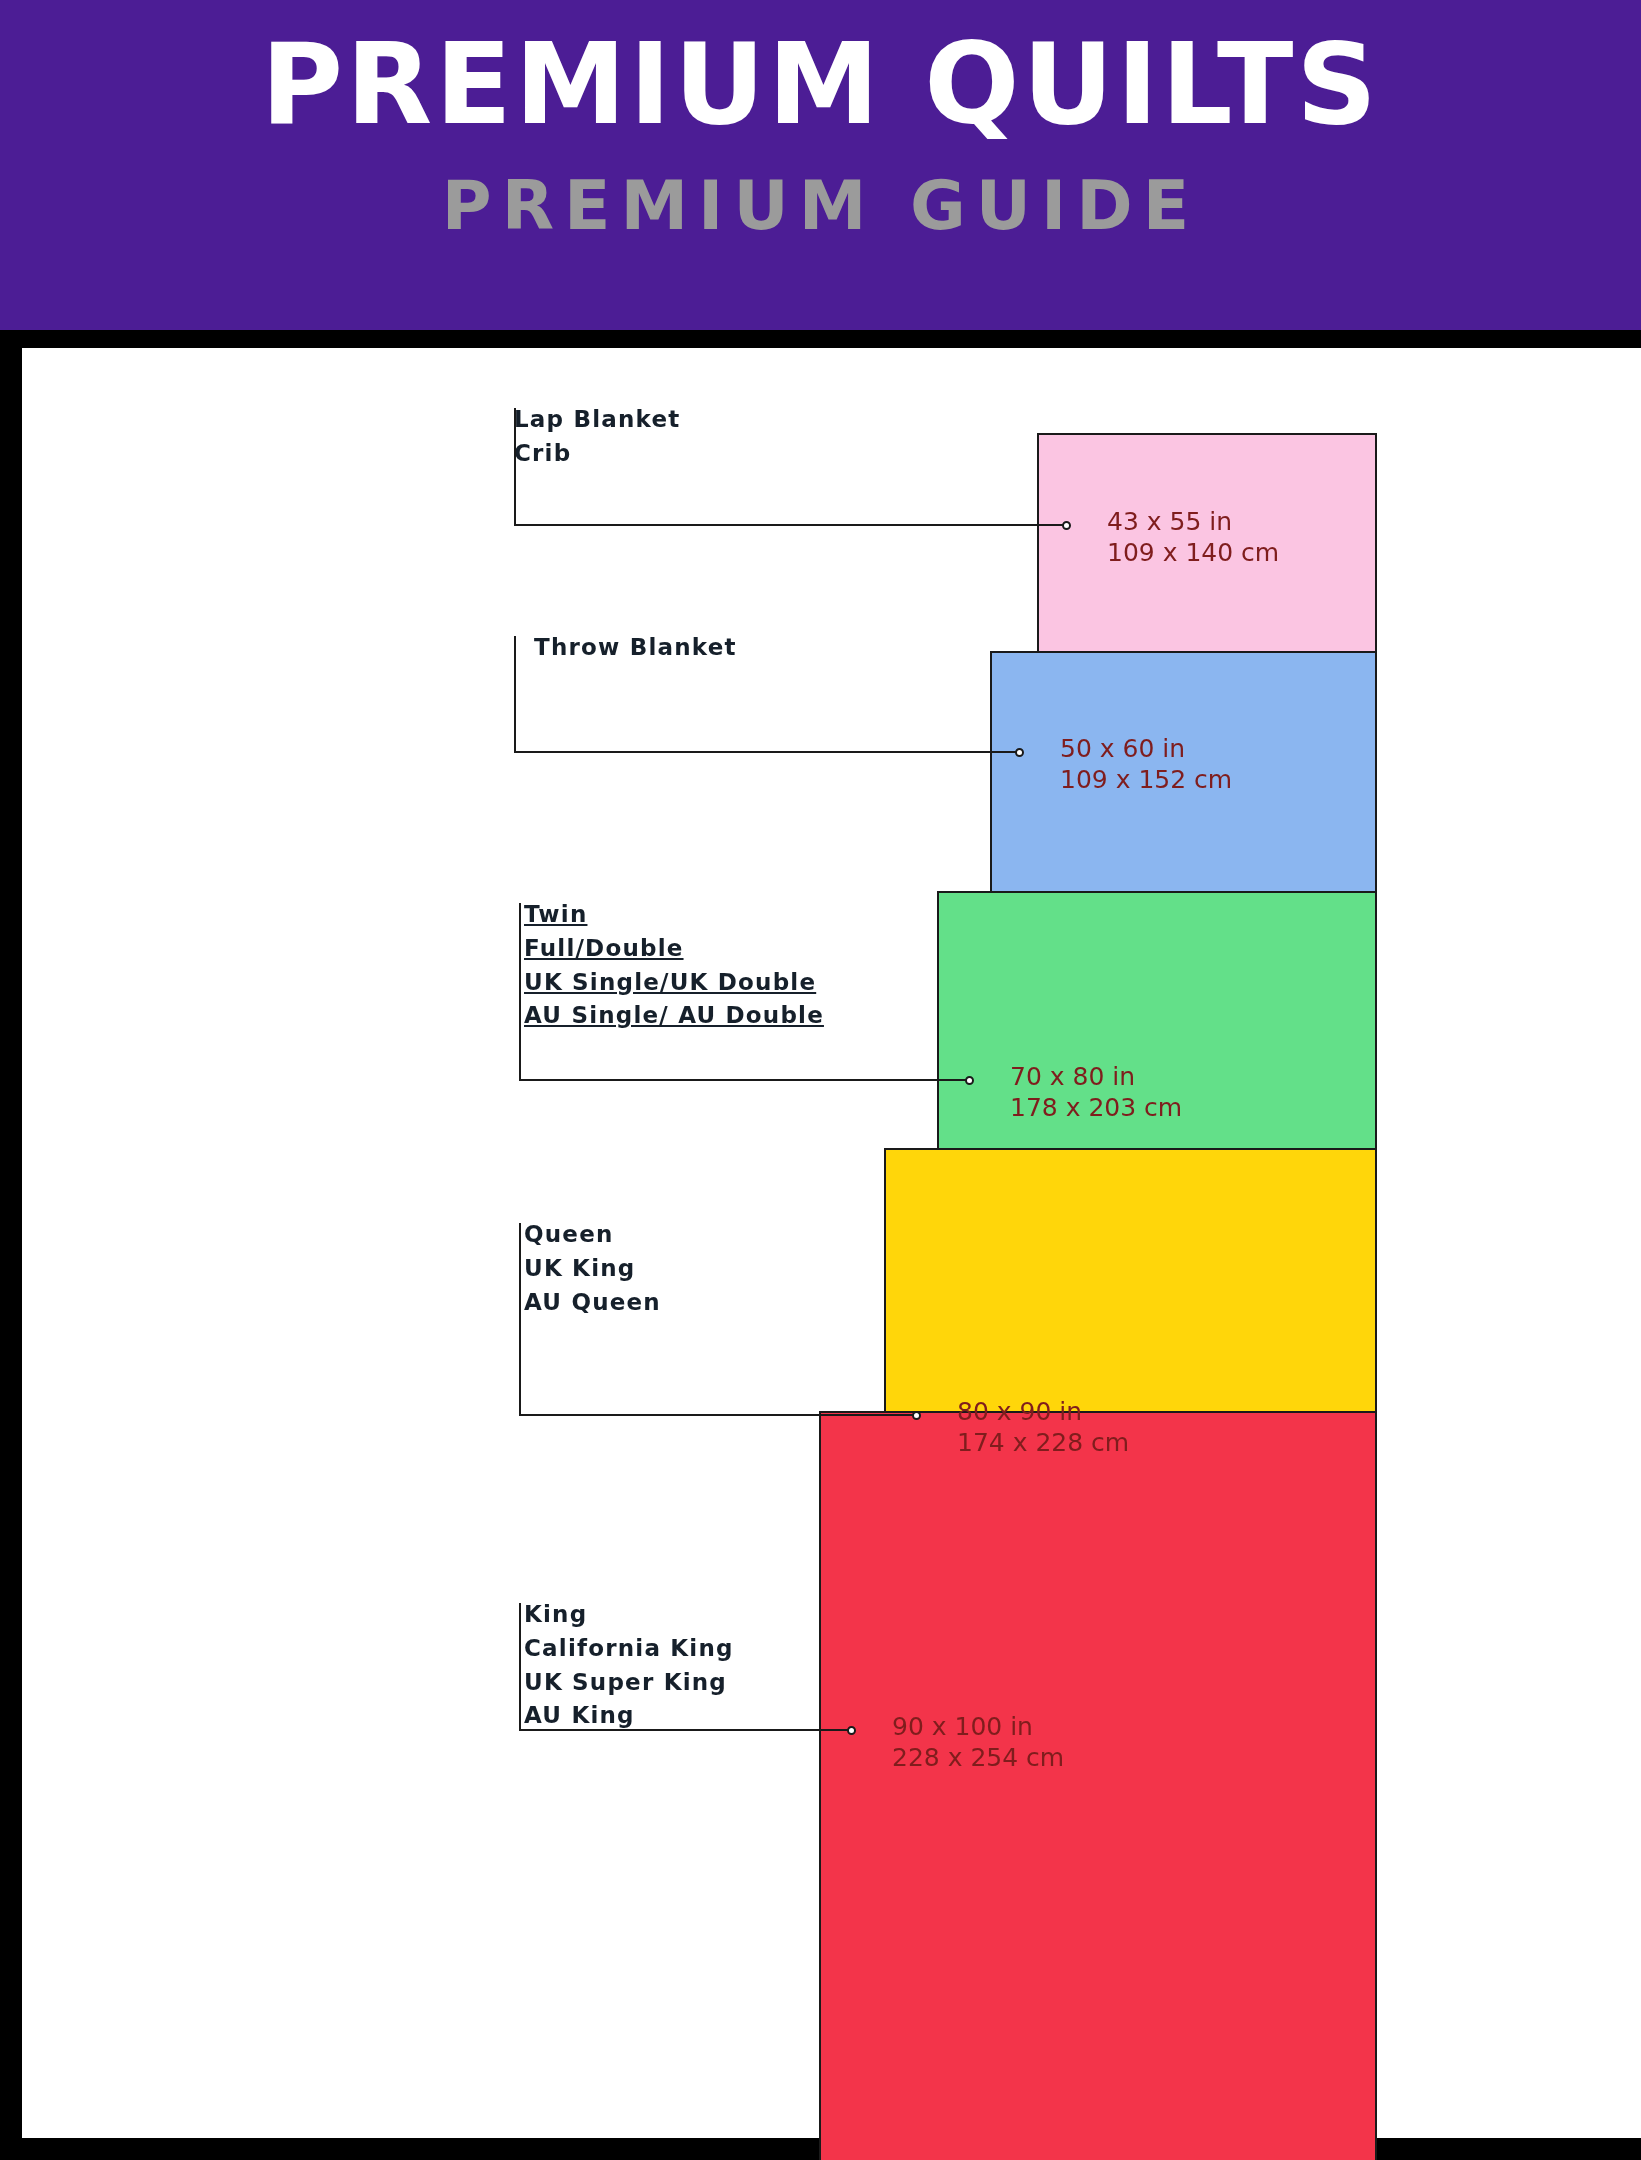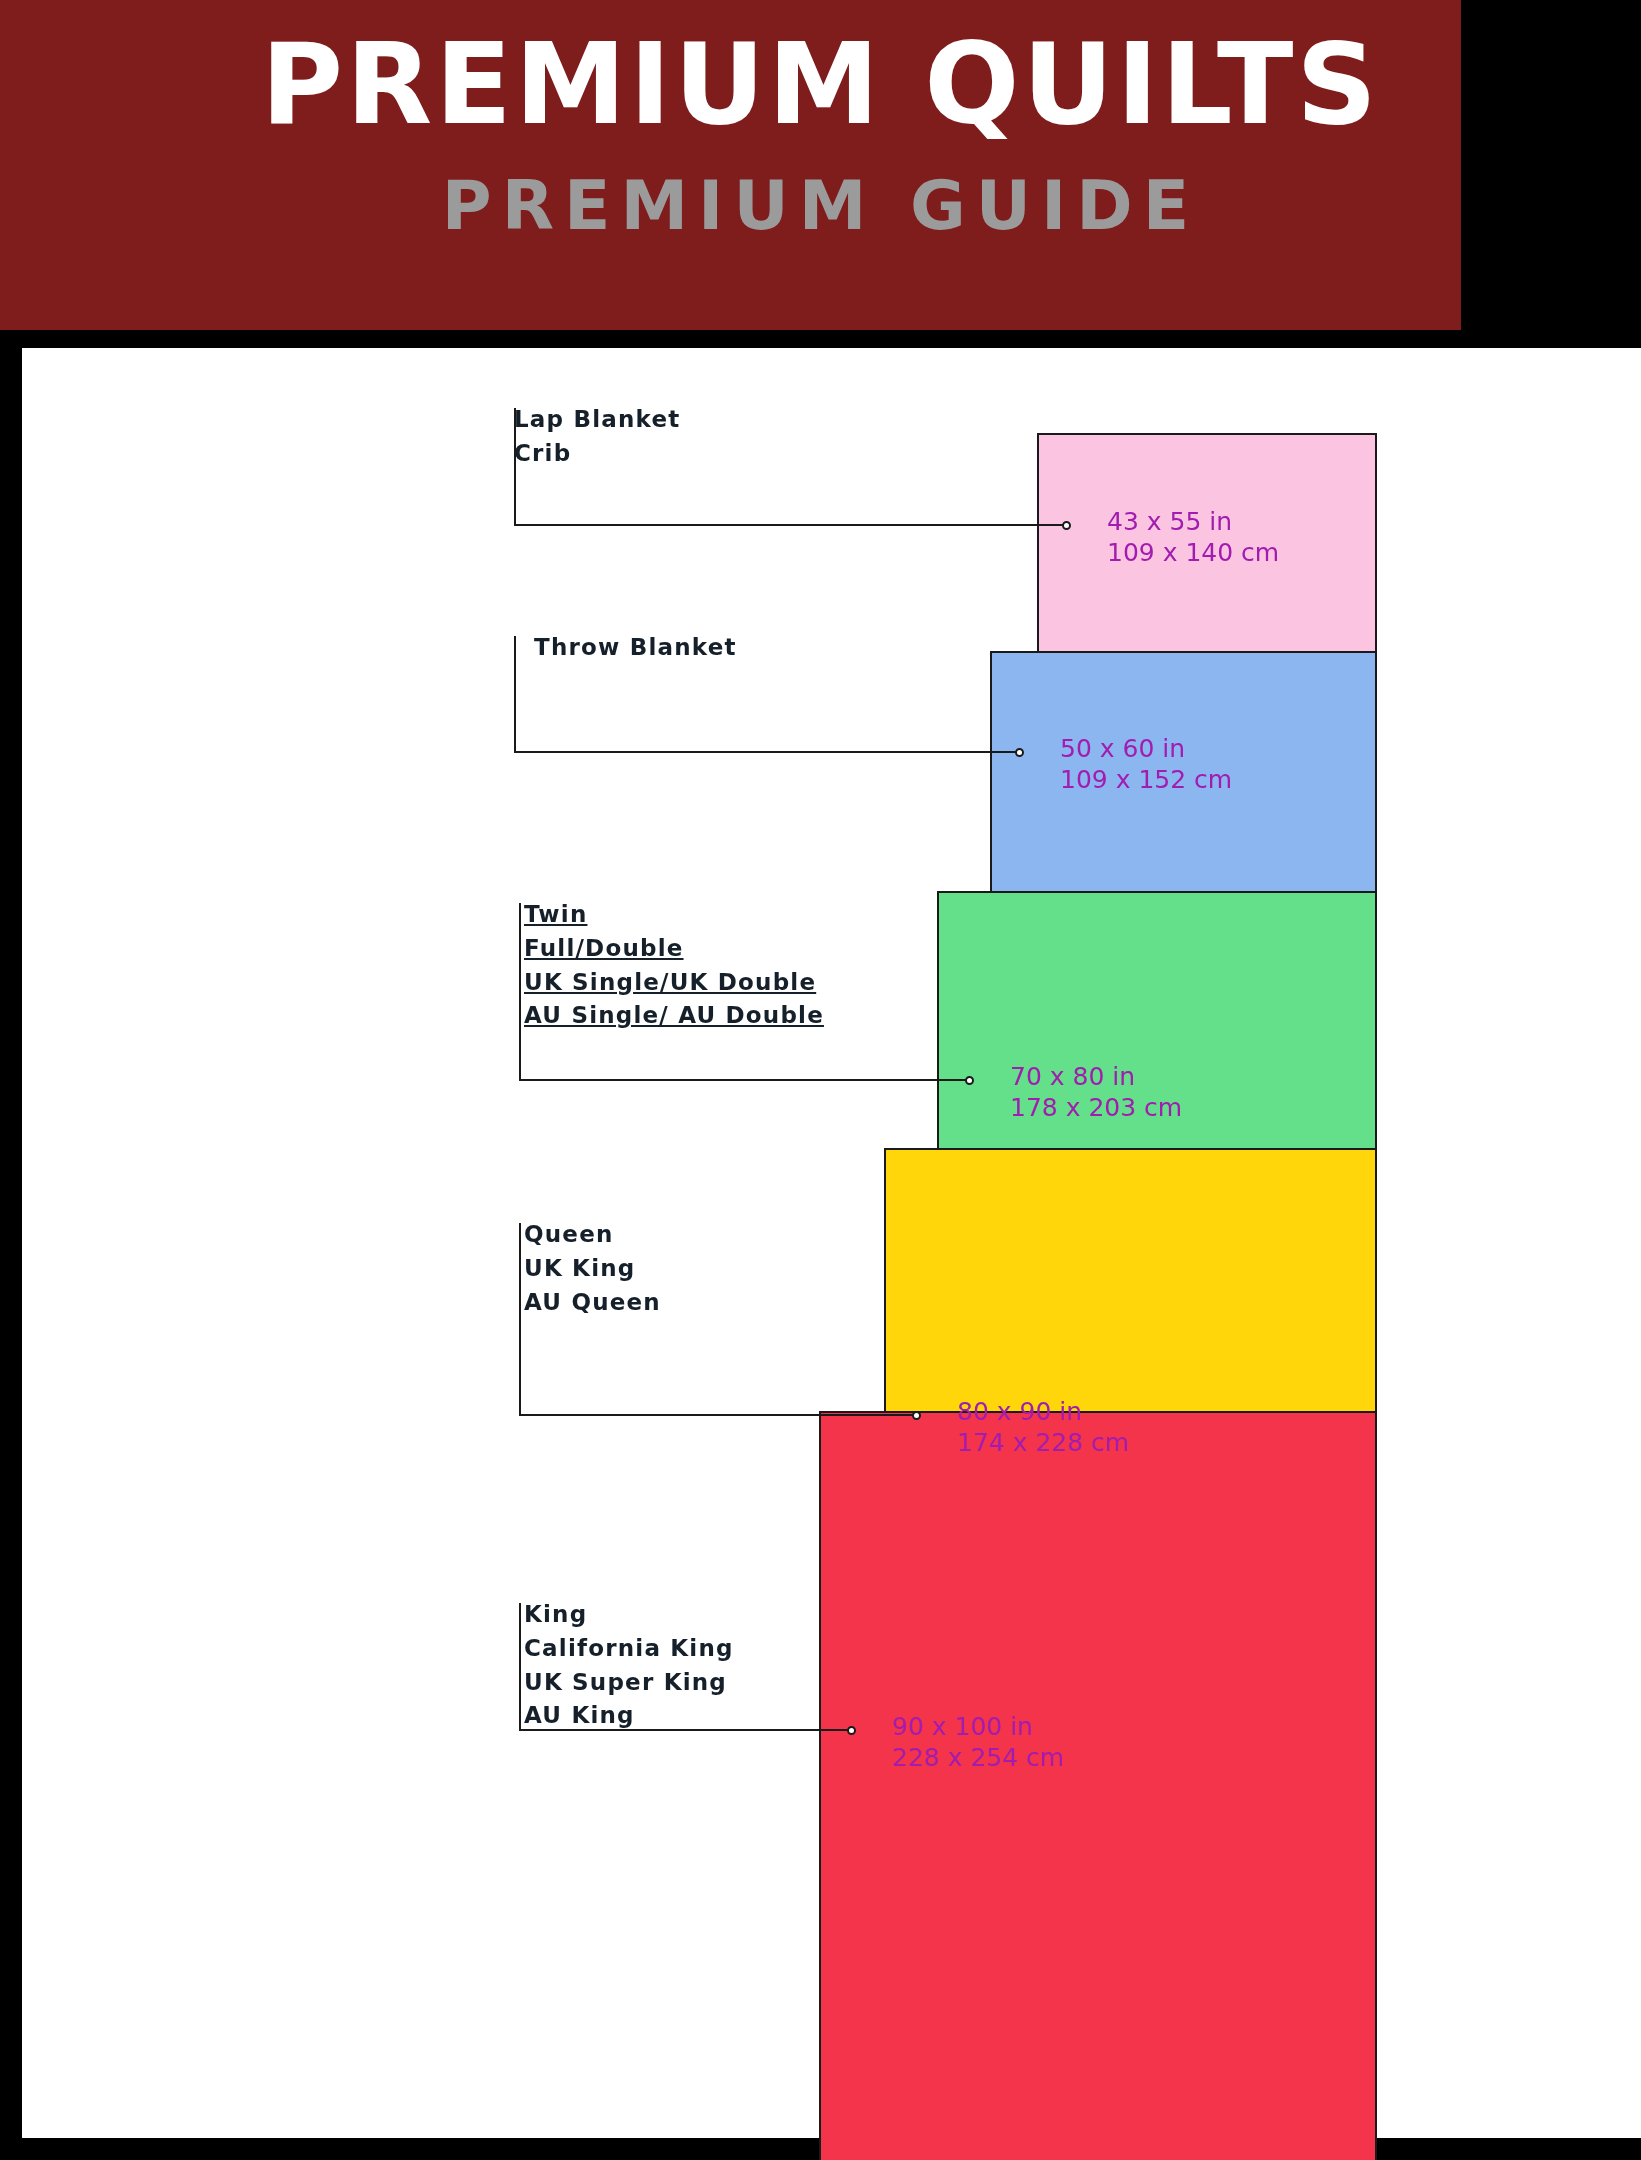--- a/index.html
+++ b/index.html
@@ -18,23 +18,23 @@
     width: 1641px;
     height: 2160px;
     background: #000000;
     overflow: hidden;
   }
   
   .header {
     position: absolute;
     left: 0;
     top: 0;
-    width: 1461px;
+    width: 1641px;
     height: 330px;
-    background: #7f1d1d;
+    background: #4c1d95;
     text-align: center;
   }
   .title-main {
     position: absolute;
     left: 0;
     top: 26px;
     width: 1641px;
     color: #ffffff;
     font-family: "DejaVu Sans", sans-serif;
     font-weight: bold;
@@ -106,21 +106,21 @@
     position: absolute;
     width: 9px;
     height: 9px;
     border: 2px solid #1a1a1a;
     border-radius: 50%;
     background: #ffffff;
     box-sizing: border-box;
   }
   .dims {
     position: absolute;
-    color: #a21caf;
+    color: #7f1d1d;
     font-family: "DejaVu Sans", sans-serif;
     font-weight: normal;
     font-size: 25px;
     line-height: 1.25;
     white-space: nowrap;
   }
   .dims .line2 { display: block; }
 </style>
 </head>
 <body>

